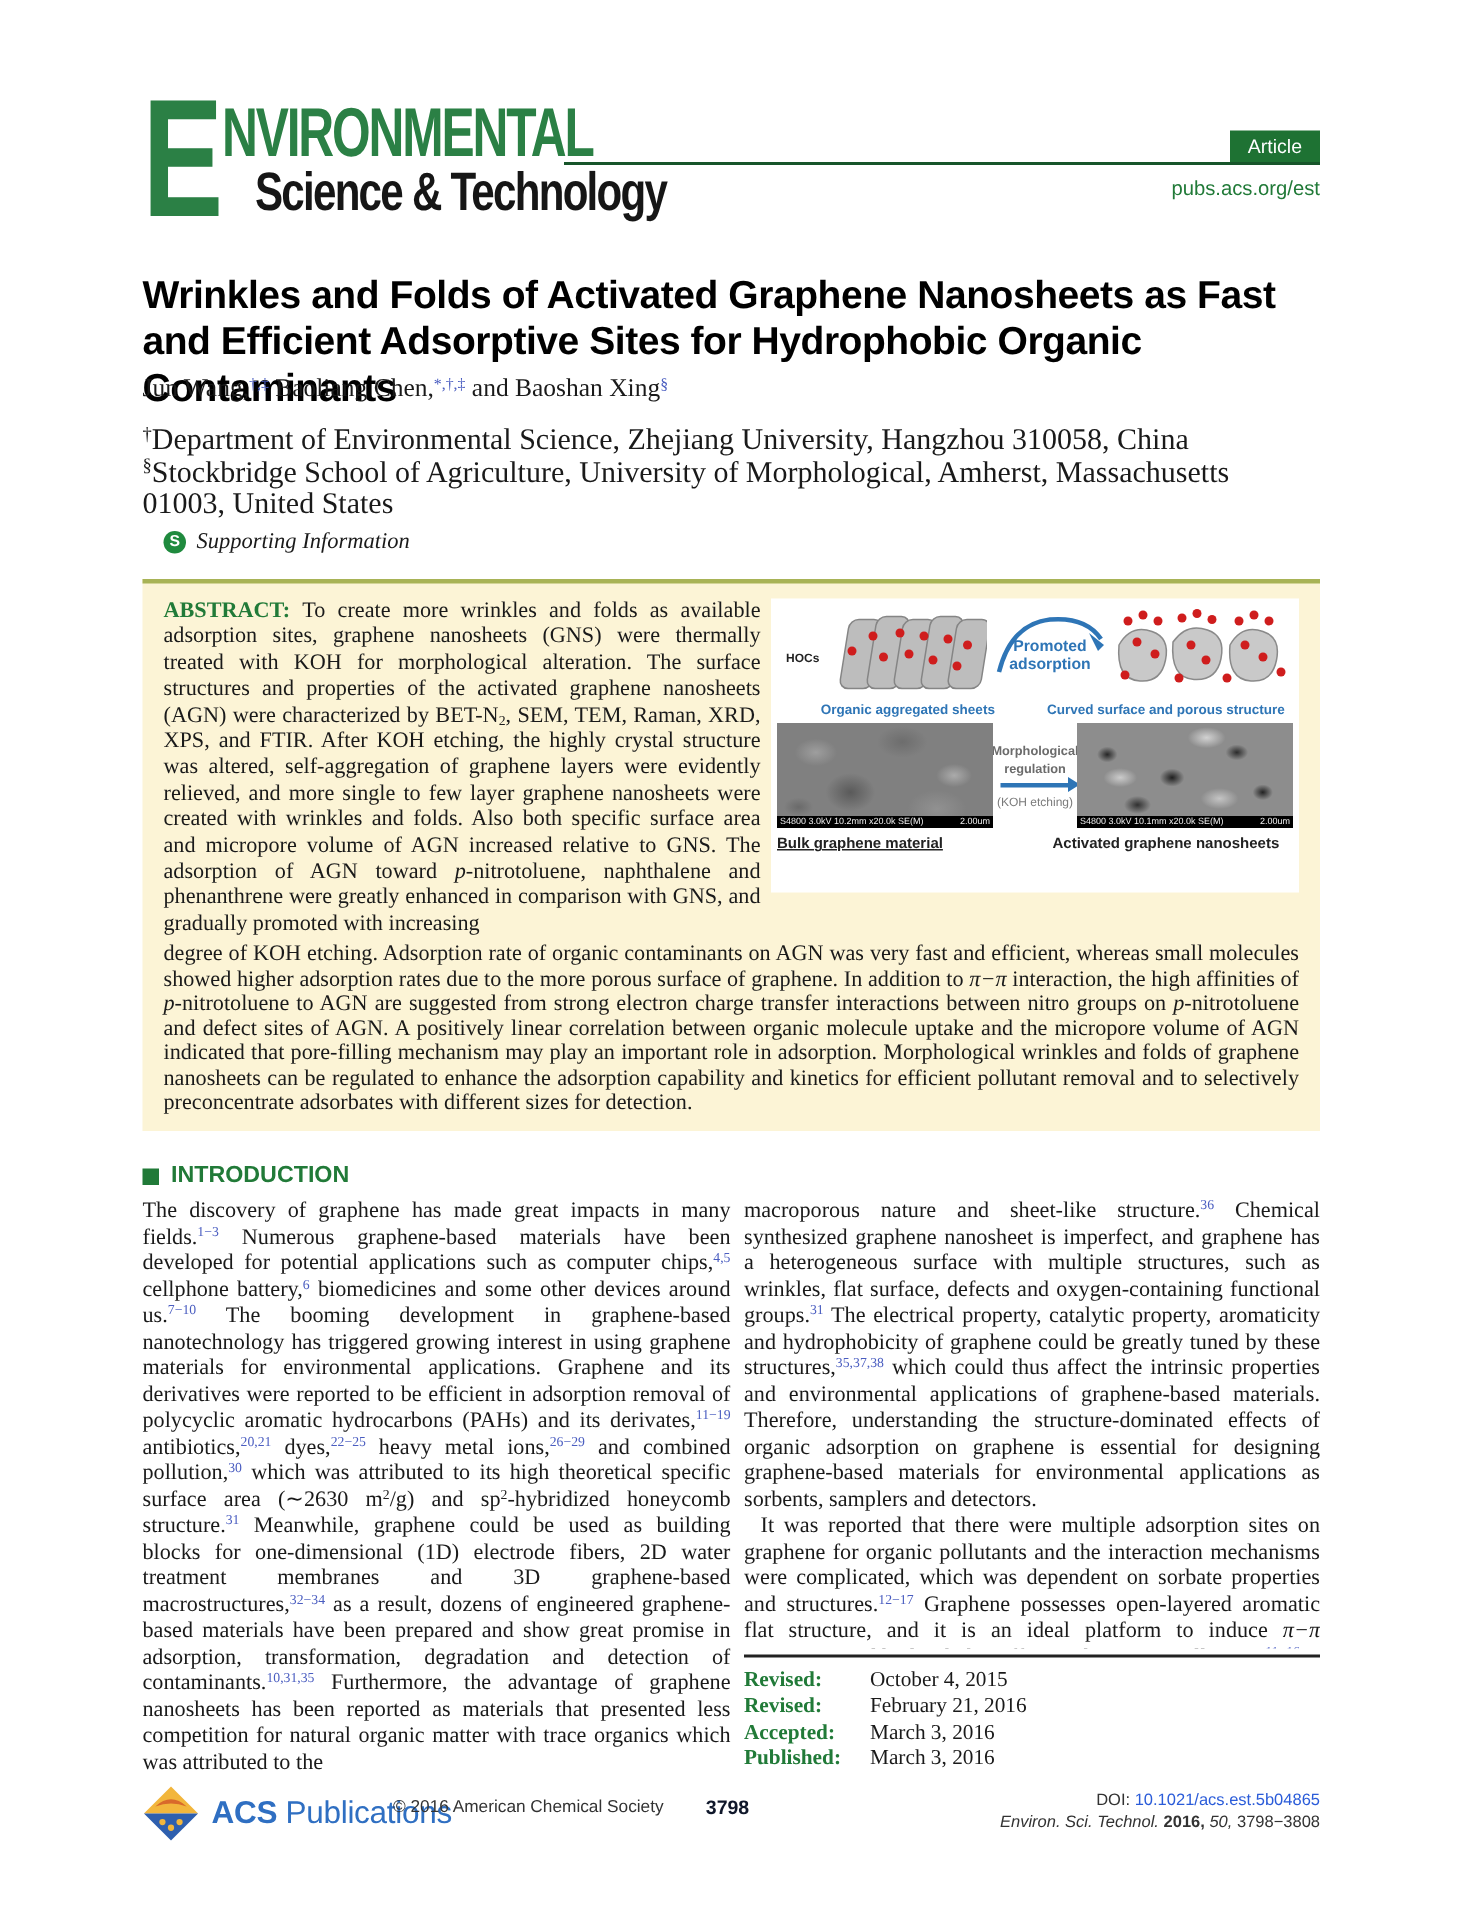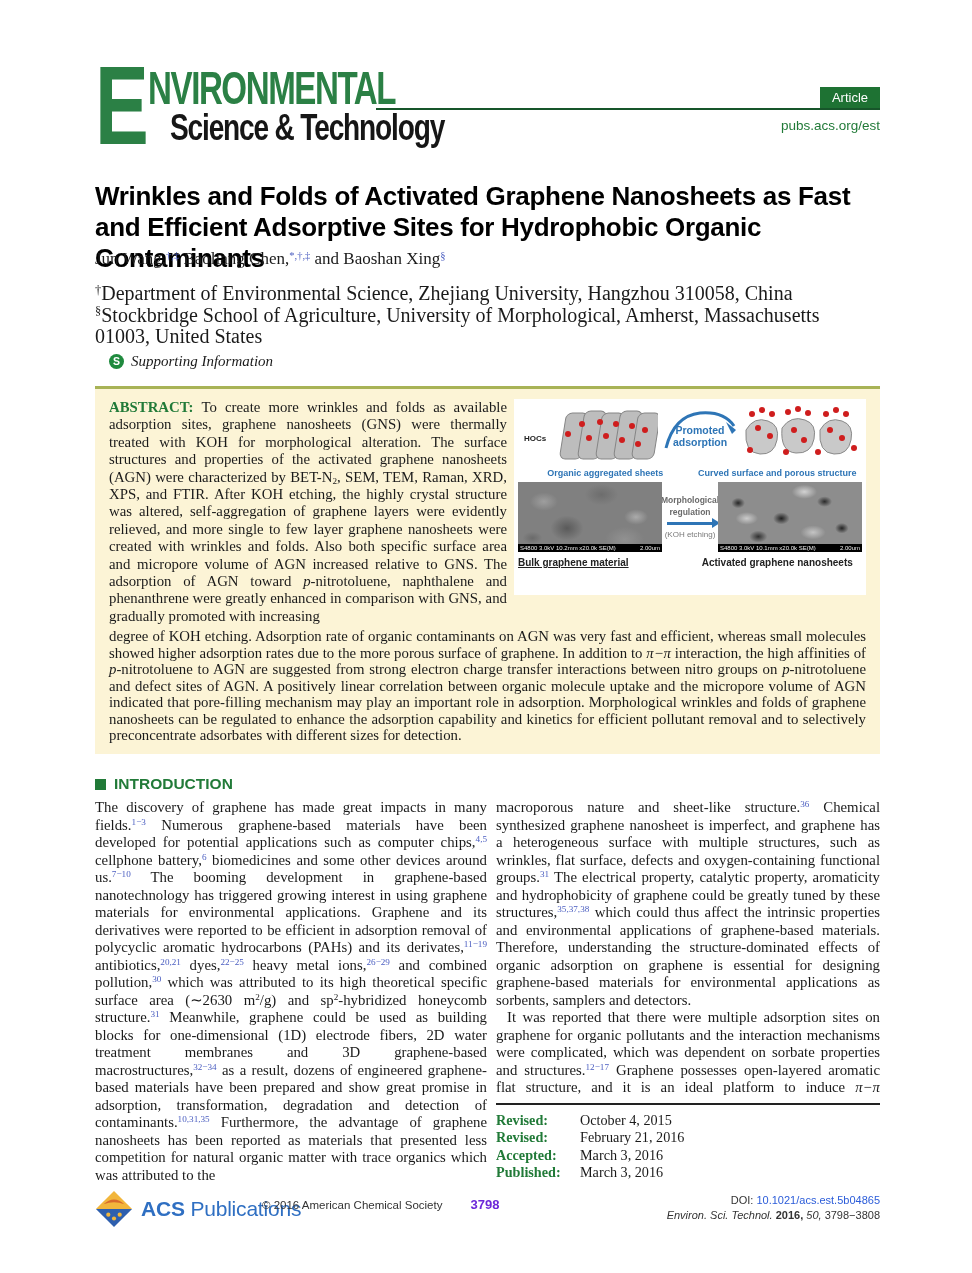--- a/index.html
+++ b/index.html
@@ -94,21 +94,21 @@
   .dates{position:absolute;left:496px;top:1103px;width:384px;}
   .dates-rule{height:1.5px;background:#222;margin-bottom:7px;}
   .date-row{font-size:14.2px;line-height:17.5px;display:flex;}
   .date-label{color:var(--green);font-weight:bold;width:84px;flex:0 0 auto;}
 
   
   .footer-logo{position:absolute;left:95px;top:1190px;display:flex;align-items:center;gap:8px;cursor:pointer;}
   .acs-text{font-family:"Liberation Sans",sans-serif;font-size:21px;color:#2f6fc2;letter-spacing:-0.2px;}
   .acs-text b{font-weight:bold;}
   .copyright{position:absolute;left:262px;top:1199px;font-family:"Liberation Sans",sans-serif;font-size:11.5px;color:#333;}
-  .pagenum{position:absolute;left:455px;top:1197px;width:60px;text-align:center;font-family:"Liberation Sans",sans-serif;font-weight:bold;font-size:13px;color:#6d28d9;}
+  .pagenum{position:absolute;left:455px;top:1197px;width:60px;text-align:center;font-family:"Liberation Sans",sans-serif;font-weight:bold;font-size:13px;color:#0f172a;}
   .doi-block{position:absolute;right:92px;top:1193px;text-align:right;font-family:"Liberation Sans",sans-serif;font-size:11px;line-height:14.5px;color:#333;margin-left:46px;}
   .doi-block a{color:var(--link);text-decoration:none;}
 </style>
 </head>
 <body>
 
 <div class="page">
 
   <div class="logo">
     <div class="logo-e">E</div>

